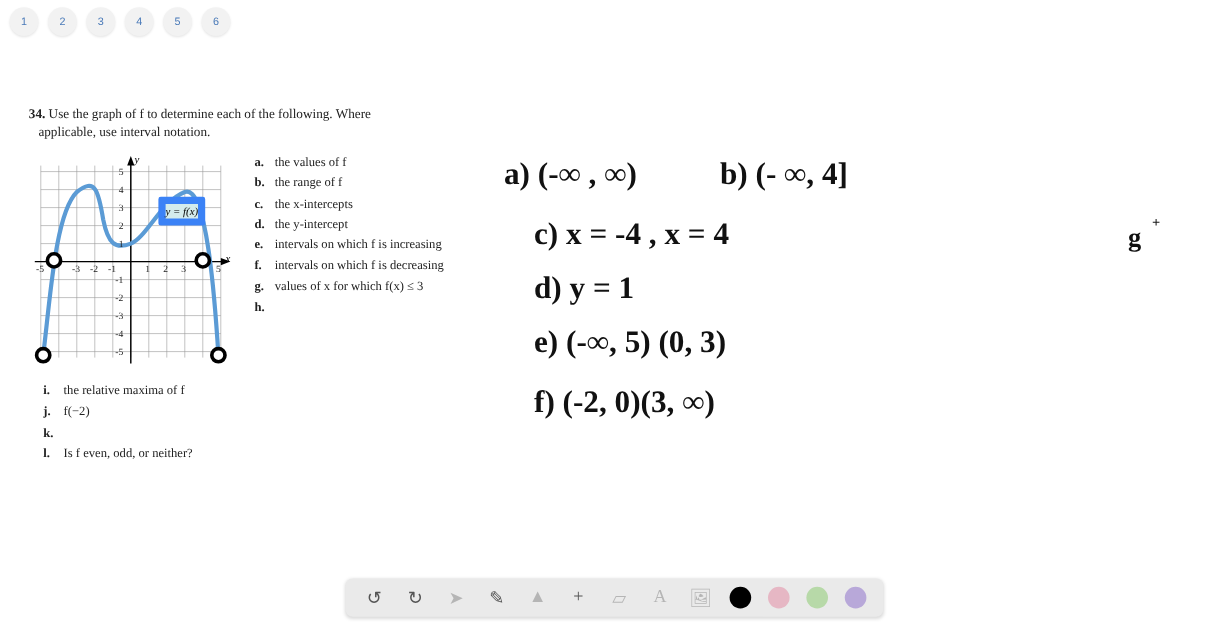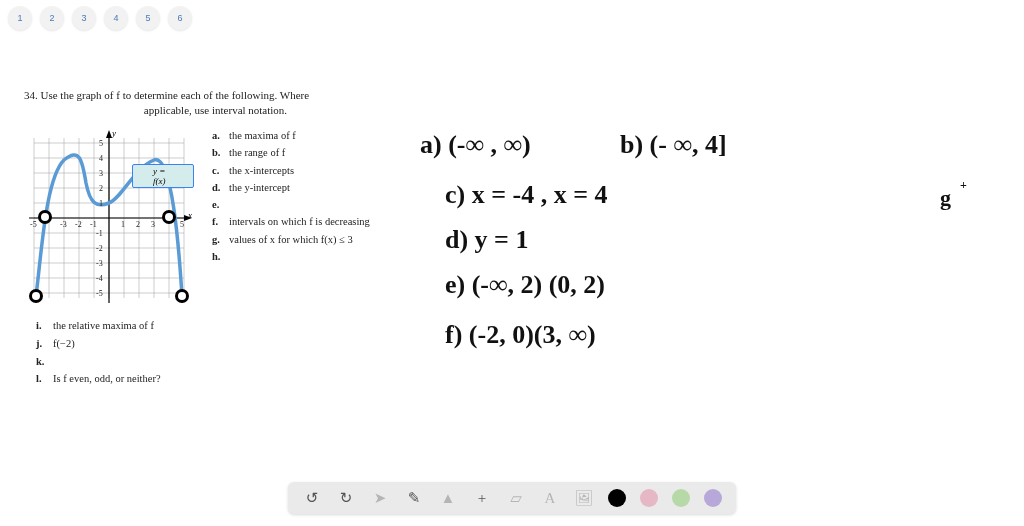--- a/index.html
+++ b/index.html
@@ -2,23 +2,23 @@
 <html><head>
 <meta charset="utf-8">
 <style>
   * { box-sizing: border-box; margin: 0; padding: 0; }
   body { font-family: Georgia, 'Times New Roman', serif; background: #fff; width: 1024px; height: 526px; position: relative; overflow: hidden; }
   
   .page-tabs { position: absolute; top: 6px; left: 8px; display: flex; gap: 8px; }
   .page-tab { width: 24px; height: 24px; border-radius: 50%; background: #f2f2f2; color: #4a7ab8; font-size: 9px; font-family: Arial, sans-serif; display: flex; align-items: center; justify-content: center; cursor: pointer; box-shadow: 0 1px 2px rgba(0,0,0,0.1); }
   
   .question-block { position: absolute; top: 88px; left: 24px; width: 360px; font-size: 11px; color: #222; line-height: 1.35; }
-  .question-num { font-weight: normal; display: inline; }
+  .question-num { font-weight: bold; display: inline; }
   .question-text { display: inline; }
-  .question-text-line2 { margin-left: 23px; text-align: center; }
+  .question-text-line2 { margin-left: 8px; }
   
   .content-row { position: absolute; top: 128px; left: 24px; display: flex; gap: 18px; }
   
   .graph-box { width: 170px; height: 180px; position: relative; }
   .sub-items { font-size: 10.5px; color: #222; line-height: 1.55; width: 170px; }
   .sub-items .row { display: flex; gap: 5px; margin-bottom: 1px; }
   .sub-items .letter { font-weight: bold; min-width: 12px; }
   
   .lower-items { position: absolute; top: 318px; left: 36px; font-size: 10.5px; color: #222; line-height: 1.6; }
   .lower-items .row { display: flex; gap: 5px; margin-bottom: 1px; }
@@ -30,21 +30,21 @@
   .tool { width: 20px; height: 20px; display: flex; align-items: center; justify-content: center; cursor: pointer; color: #555; font-size: 15px; }
   .tool.faded { opacity: 0.35; }
   .swatch { width: 18px; height: 18px; border-radius: 50%; cursor: pointer; }
   .sw-black { background: #000; }
   .sw-pink { background: #e6b7c4; }
   .sw-green { background: #b7d9a8; }
   .sw-purple { background: #b8a8d9; }
   
   .graph-label-y { position: absolute; font-size: 9px; font-style: italic; }
   .graph-label-x { position: absolute; font-size: 9px; font-style: italic; }
-  .eq-box { position: absolute; background: #d4ecec; border: 1px solid #3b82f6; border-radius: 2px; padding: 1px 20px; font-size: 9px; font-style: italic; }
+  .eq-box { position: absolute; background: #d4ecec; border: 6px solid #3b82f6; border-radius: 2px; padding: 1px 0; font-size: 9px; font-style: italic; }
   .tick { position: absolute; font-size: 8px; color: #222; }
   .circle-marker { position: absolute; width: 14px; height: 14px; border: 3px solid #000; border-radius: 50%; background: #fff; }
 </style>
 </head>
 <body>
 
 <div class="page-tabs">
   <div class="page-tab">1</div>
   <div class="page-tab">2</div>
   <div class="page-tab">3</div>
@@ -119,36 +119,37 @@
     
     <div class="circle-marker" style="top:82px;left:14px;"></div>
     <div class="circle-marker" style="top:82px;left:138px;"></div>
     <div class="circle-marker" style="top:161px;left:5px;"></div>
     <div class="circle-marker" style="top:161px;left:151px;"></div>
   </div>
 
   <div class="sub-items">
     <div class="row">
         <span class="letter">a.</span>
-        <span>the maxima of f</span>
+        <span>the values of f</span>
       </div>
     <div class="row">
         <span class="letter">b.</span>
         <span>the range of f</span>
       </div>
     <div class="row">
         <span class="letter">c.</span>
         <span>the x-intercepts</span>
       </div>
     <div class="row">
         <span class="letter">d.</span>
         <span>the y-intercept</span>
       </div>
     <div class="row">
         <span class="letter">e.</span>
+        <span>intervals on which f is increasing</span>
       </div>
     <div class="row">
         <span class="letter">f.</span>
         <span>intervals on which f is decreasing</span>
       </div>
     <div class="row">
         <span class="letter">g.</span>
         <span>values of x for which f(x) ≤ 3</span>
       </div>
     <div class="row">
@@ -169,24 +170,24 @@
   <div class="row">
       <span class="letter">k.</span>
     </div>
   <div class="row">
       <span class="letter">l.</span>
       <span>Is f even, odd, or neither?</span>
     </div>
 </div>
 
 <div class="hand" style="top:130px;left:420px;">a) (-∞ , ∞)</div>
-<div class="hand" style="top:130px;left:620px;">b) (- ∞, 4]</div>
+<div class="hand" style="top:130px;left:600px;">b) (- ∞, 4]</div>
 <div class="hand" style="top:180px;left:445px;">c) x = -4 , x = 4</div>
 <div class="hand" style="top:225px;left:445px;text-align:right;">d) y = 1</div>
-<div class="hand" style="top:270px;left:445px;">e) (-∞, 2) (0, 2)</div>
+<div class="hand" style="top:270px;left:445px;">e) (-∞, 5) (0, 3)</div>
 <div class="hand" style="top:320px;left:445px;">f) (-2, 0)(3, ∞)</div>
 <div class="hand" style="top:185px;left:940px;font-size:22px;">g</div>
 <div class="hand" style="top:178px;left:960px;font-size:12px;">+</div>
 
 <div class="toolbar">
   <div class="tool">↺</div>
   <div class="tool">↻</div>
   <div class="tool faded">➤</div>
   <div class="tool">✎</div>
   <div class="tool faded">▲</div>

